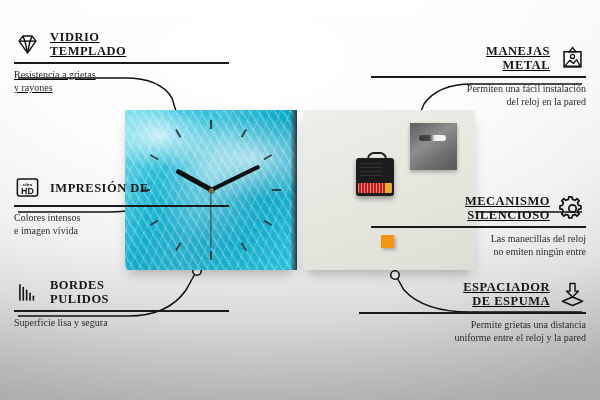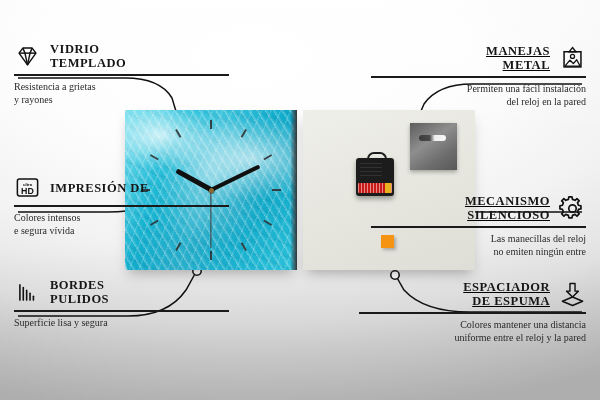--- a/index.html
+++ b/index.html
@@ -141,21 +141,21 @@
         <div class="mech-loop"></div>
         <div class="mech-detail"></div>
         <div class="mech-label"></div>
         <div class="mech-chip"></div>
       </div>
       <div class="spacer"></div>
     </div>
 
   </div>
 
-  <div class="callout co-left" style="left:14px;top:42px;">
+  <div class="callout co-left" style="left:14px;top:30px;text-decoration:underline;">
     <div class="co-head">
       <svg class="ic" viewBox="0 0 32 32">
         <g fill="none" stroke="#111" stroke-width="1.7" stroke-linejoin="round">
           <path d="M6 12 L16 26 L26 12 L21.5 6 h-11 z"></path>
           <path d="M6 12 h20"></path>
             <path d="M10.5 6 L13 12 L16 26"></path>
             <path d="M21.5 6 L19 12 L16 26"></path>
         </g>
       </svg>
       <div>
@@ -174,21 +174,21 @@
         <rect x="4" y="6" width="24" height="20" rx="2.5" fill="none" stroke="#111" stroke-width="1.8"></rect>
         <text x="16" y="14.2" font-family="Liberation Sans, sans-serif" font-size="5" font-weight="bold" fill="#111" text-anchor="middle">ultra</text>
         <text x="16" y="23.5" font-family="Liberation Sans, sans-serif" font-size="10.5" font-weight="bold" fill="#111" text-anchor="middle">HD</text>
       </svg>
       <div>
         <div class="co-title">IMPRESIÓN DE</div>
       </div>
     </div>
     <div class="co-rule"></div>
     <div class="co-sub">Colores intensos</div>
-    <div class="co-sub">e segura vívida</div>
+    <div class="co-sub">e imagen vívida</div>
   </div>
 
   <div class="callout co-left" style="left:14px;top:278px;">
     <div class="co-head">
       <svg class="ic" viewBox="0 0 32 32">
         <g stroke="#111" stroke-width="1.9" stroke-linecap="round">
           <path d="M7 7 L7 25"></path>
             <path d="M11 10 L11 25"></path>
             <path d="M15 13.5 L15 25"></path>
           <path d="M19 17 L19 25"></path>
@@ -246,17 +246,17 @@
       <div>
         <div class="co-title">ESPACIADOR</div>
         <div class="co-title">DE ESPUMA</div>
       </div>
       <svg class="ic" viewBox="0 0 32 32">
         <path d="M13 3 h6 v9 h4 l-7 7 -7-7 h4 z" fill="none" stroke="#111" stroke-width="1.7" stroke-linejoin="round"></path>
         <path d="M16 19 L28 24 L16 29 L4 24 Z" fill="none" stroke="#111" stroke-width="1.7" stroke-linejoin="round"></path>
       </svg>
     </div>
     <div class="co-rule"></div>
-    <div class="co-sub">Colores mantener una distancia</div>
+    <div class="co-sub">Permite grietas una distancia</div>
     <div class="co-sub">uniforme entre el reloj y la pared</div>
   </div>
 
 </div>
 
 </body></html>

